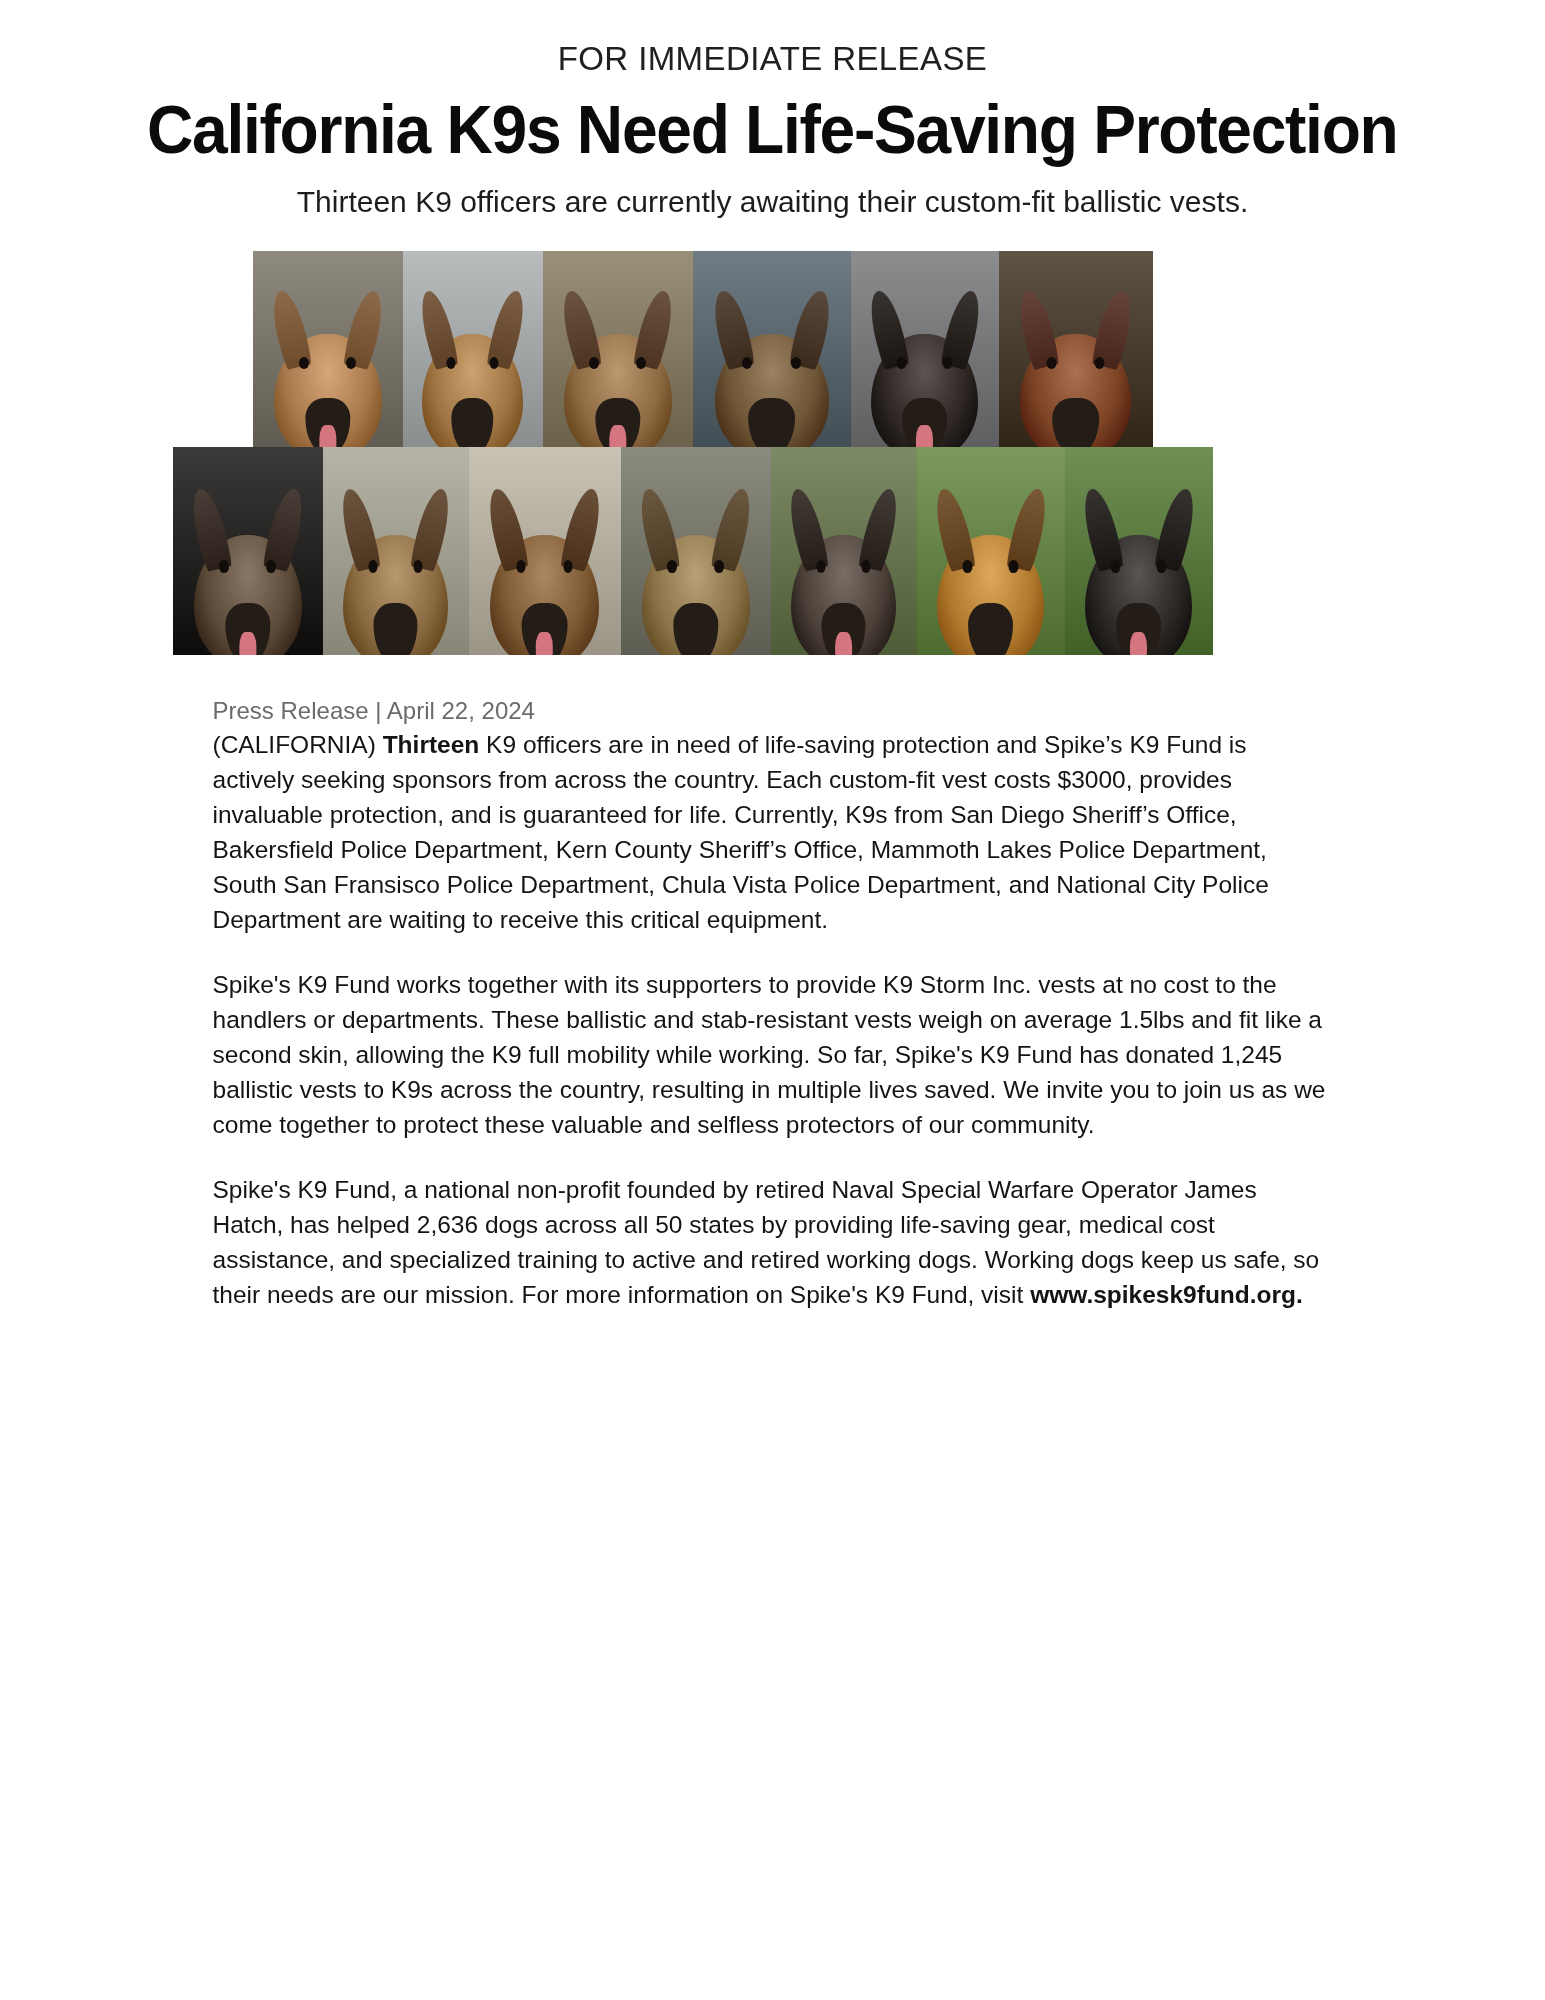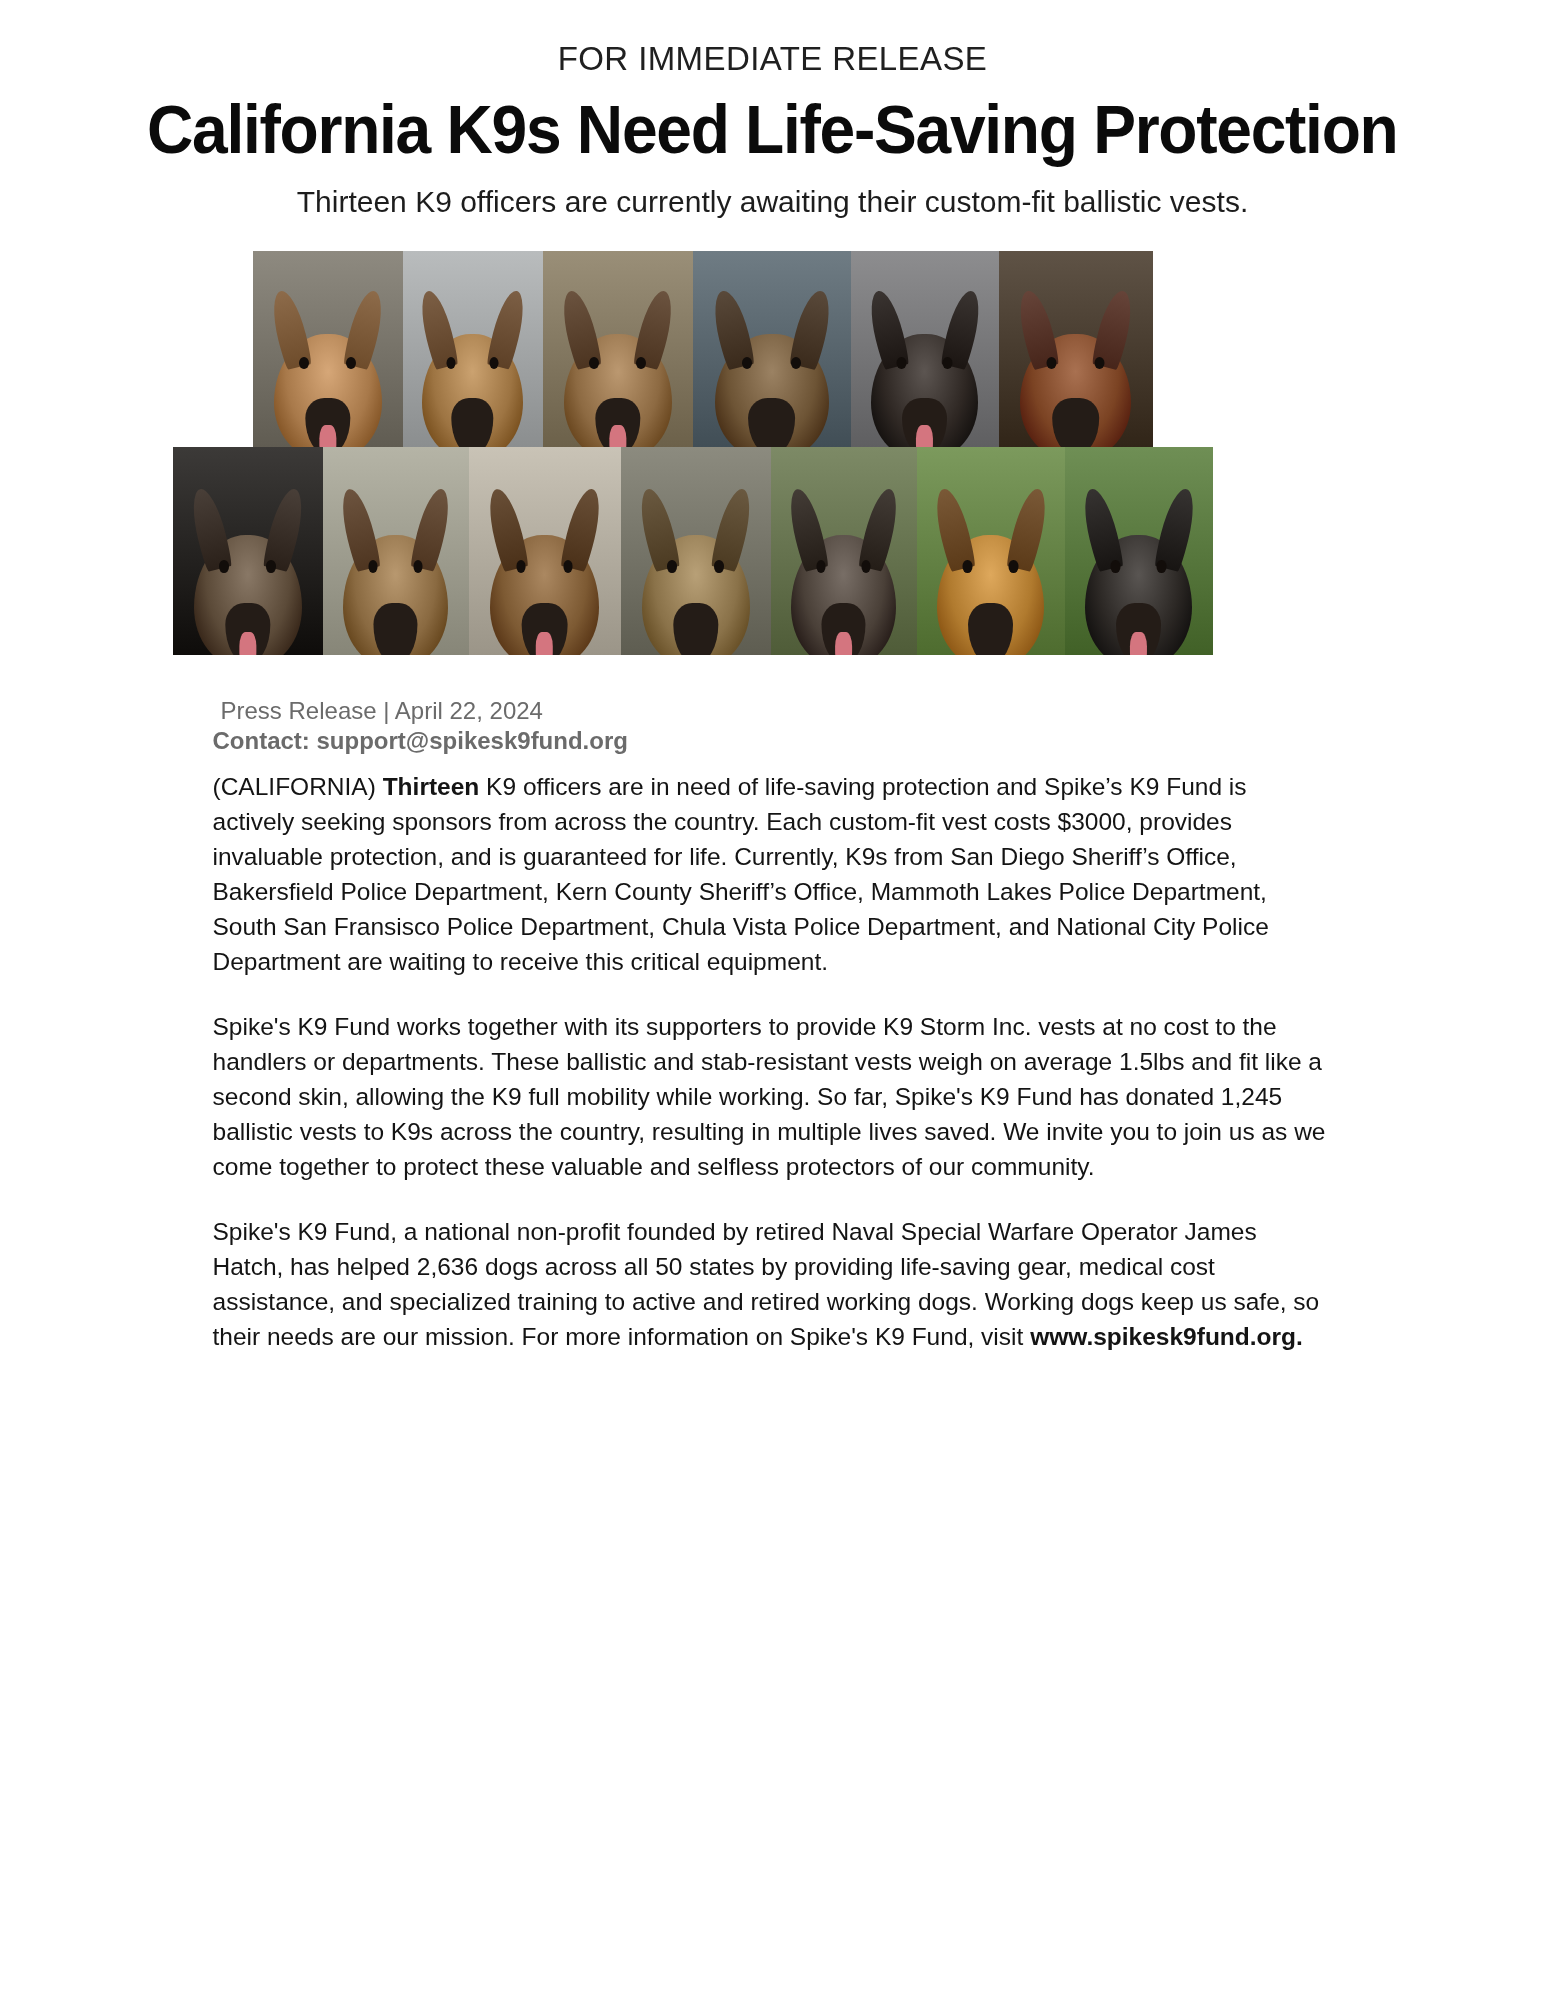--- a/index.html
+++ b/index.html
@@ -152,21 +152,21 @@
   .dog .eye.r { right: 24%; }
 
   
   .content {
     width: 1120px;
     margin-top: 4px;
   }
   .meta-line {
     font-size: 24px;
     color: #6b6b6b;
-    margin: 0 0 2px 8px;
+    margin: 0 0 2px 0;
   }
   .contact-line {
     font-size: 24px;
     color: #6b6b6b;
     font-weight: bold;
     margin: 0 0 14px 0;
   }
   p.body {
     font-size: 24.5px;
     line-height: 1.43;
@@ -353,21 +353,20 @@
             <div class="eye r"></div>
             <div class="muzzle"></div>
             <div class="tongue"></div>
           </div>
         </div>
       </div>
   </div>
 
   <div class="content">
     <div class="meta-line">Press Release | April 22, 2024</div>
-    <div class="contact-line">Contact: support@spikesk9fund.org</div>
 
     <p class="body">
       <span>(CALIFORNIA)  </span><span class="bold">Thirteen</span><span> K9 officers are in need of life-saving protection and Spike’s K9 Fund is actively seeking sponsors from across the country. Each custom-fit vest costs $3000, provides invaluable protection, and is guaranteed for life. Currently, K9s from San Diego Sheriff’s Office, Bakersfield Police Department, Kern County Sheriff’s Office, Mammoth Lakes Police Department, South San Fransisco Police Department, Chula Vista Police Department, and National City Police Department are waiting to receive this critical equipment.</span>
     </p>
 
     <p class="body">Spike's K9 Fund works together with its supporters to provide K9 Storm Inc. vests at no cost to the handlers or departments. These ballistic and stab-resistant vests weigh on average 1.5lbs and fit like a second skin, allowing the K9 full mobility while working. So far, Spike's K9 Fund has donated 1,245 ballistic vests to K9s across the country, resulting in multiple lives saved. We invite you to join us as we come together to protect these valuable and selfless protectors of our community.</p>
 
     <p class="body">
       <span>Spike's K9 Fund, a national non-profit founded by retired Naval Special Warfare Operator James Hatch, has helped 2,636 dogs across all 50 states by providing life-saving gear, medical cost assistance, and specialized training to active and retired working dogs. Working dogs keep us safe, so their needs are our mission. For more information on Spike's K9 Fund, visit </span><a class="sitelink" href="#" style="color:#141414;text-decoration:none;">www.spikesk9fund.org.</a>
     </p>

